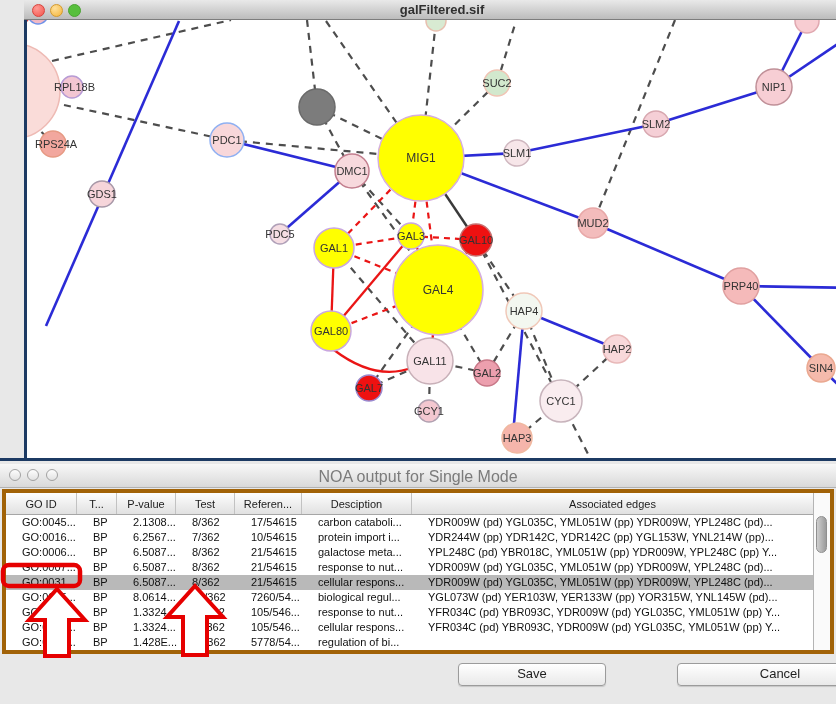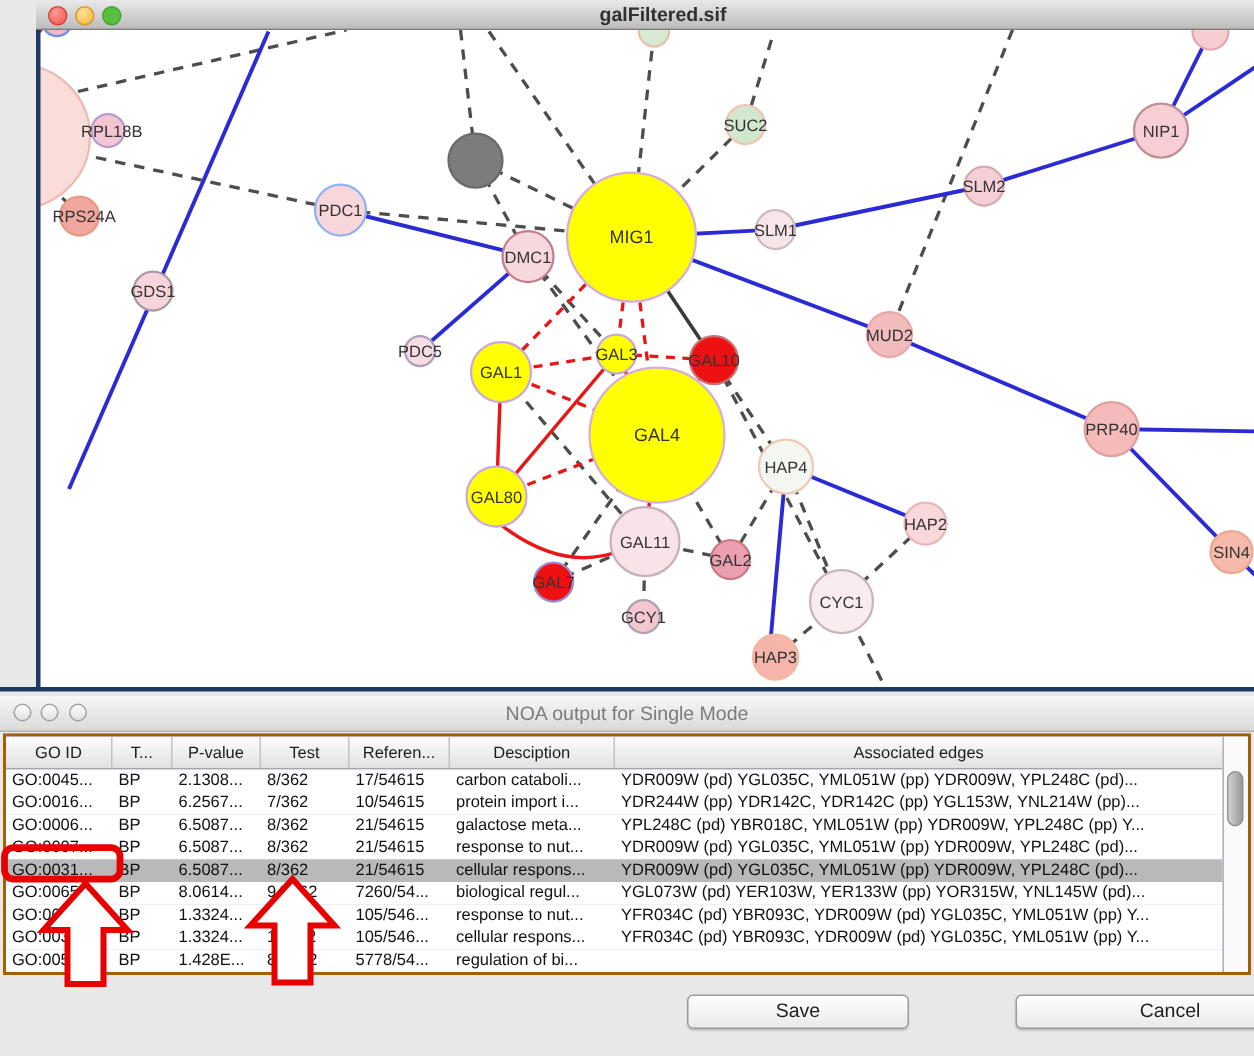--- a/index.html
+++ b/index.html
@@ -20,32 +20,32 @@
   .nav-border{position:absolute;background:#1c3a63;}
   .nb-left{left:0;top:20px;width:3px;height:438px;}
   .nb-right{right:0;top:20px;width:3px;height:438px;}
 
   
   .noa-win{position:absolute;left:0;top:458px;width:836px;height:246px;
     background:#e8e8e8;border-top:3px solid #1c3a63;box-sizing:border-box;}
   .noa-titlebar{position:absolute;left:0;top:3px;right:0;height:23px;
     background:linear-gradient(#f8f8f8,#d9d9d9);border-bottom:1px solid #b2b2b2;}
   .noa-title{position:absolute;left:0;right:0;top:4px;text-align:center;
-    font-size:13px;color:#7b7b7b;}
+    font-size:16px;color:#7b7b7b;}
   .tl-off{position:absolute;top:5px;width:12px;height:12px;border-radius:50%;
     border:1.5px solid #a2a2a2;background:linear-gradient(#fdfdfd,#e2e2e2);box-sizing:border-box;}
 
   .noa-table{position:absolute;left:2px;right:2px;top:28px;height:157px;
-    border:2px solid #a16207;background:#c4b5fd;display:flex;box-sizing:content-box;}
+    border:4px solid #a16207;background:#14532d;display:flex;box-sizing:content-box;}
   .table-main{flex:1;display:flex;flex-direction:column;overflow:hidden;}
   .thead,.trow{display:grid;grid-template-columns:71px 40px 59px 59px 67px 110px 1fr;}
   .thead{height:21px;background:linear-gradient(#fdfdfd,#e1e1e1);border-bottom:1px solid #a6a6a6;flex:none;}
   .th{display:flex;align-items:center;justify-content:center;font-size:11px;color:#1c1c1c;
       border-right:1px solid #c2c2c2;overflow:hidden;white-space:nowrap;}
-  .trow{height:15px;background:#fff;}
+  .trow{height:15px;background:#fff;padding-left:12px;}
   .trow.selected{background:#b9b9b9;}
   .td{font-size:11px;color:#111;line-height:15px;padding:0 0 0 4px;
       white-space:nowrap;overflow:hidden;}
   .scrollbar{width:16px;border-left:1px solid #b4b4b4;background:#fafafa;position:relative;flex:none;}
   .thumb{position:absolute;left:2px;top:23px;width:11px;height:37px;border-radius:6px;
     background:linear-gradient(90deg,#cfcfcf,#9b9b9b);border:1px solid #8f8f8f;box-sizing:border-box;}
 
   .btn{position:absolute;height:21px;border-radius:4px;border:1px solid #9b9b9b;
     background:linear-gradient(#ffffff,#e9e9e9);font-size:13px;color:#1e1e1e;
     text-align:center;line-height:20px;box-shadow:0 1px 1px rgba(0,0,0,.15);}

